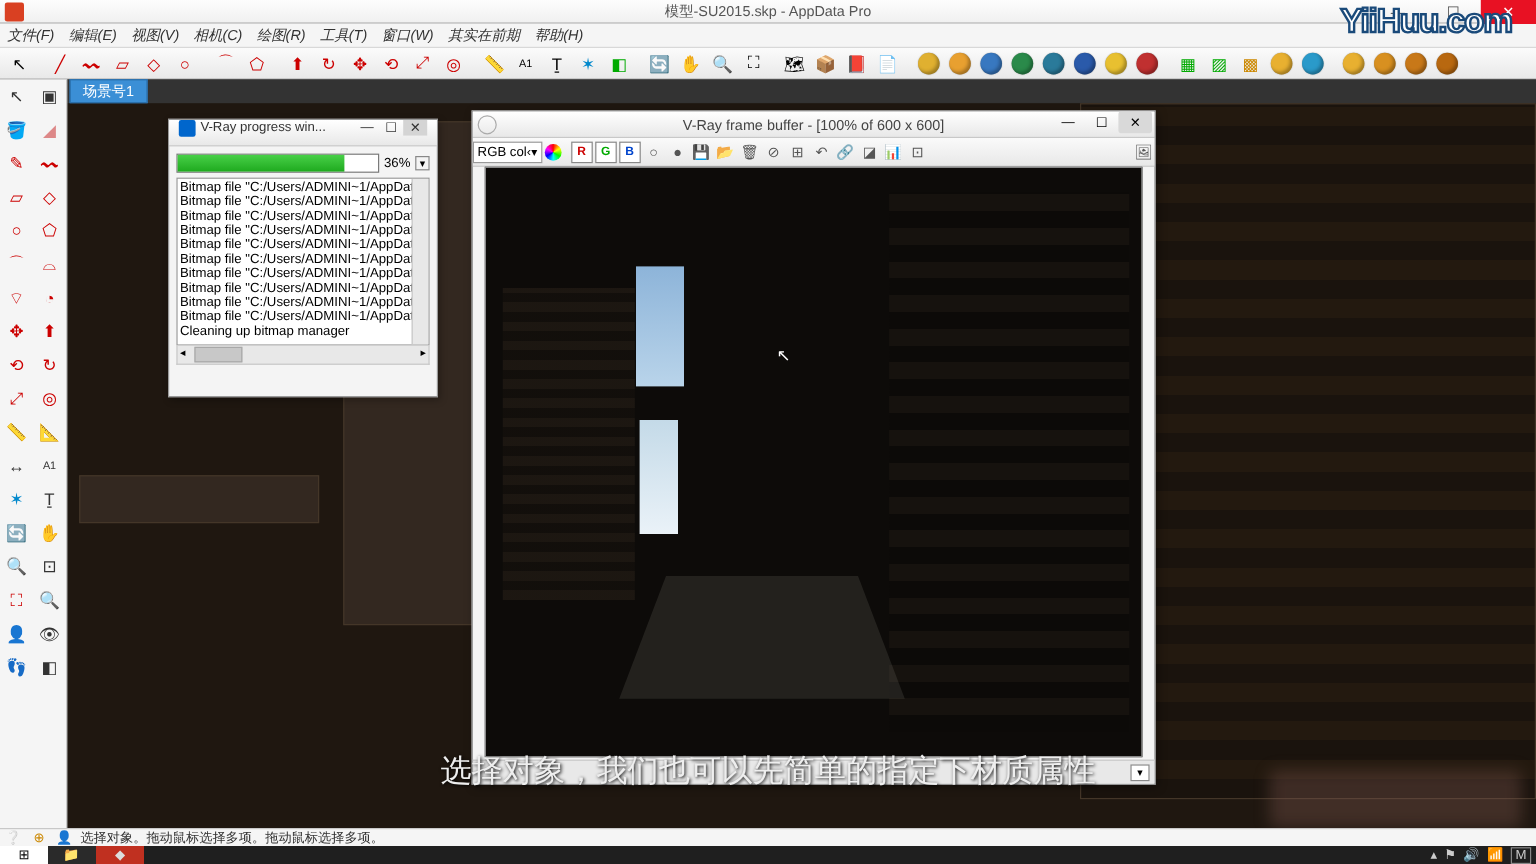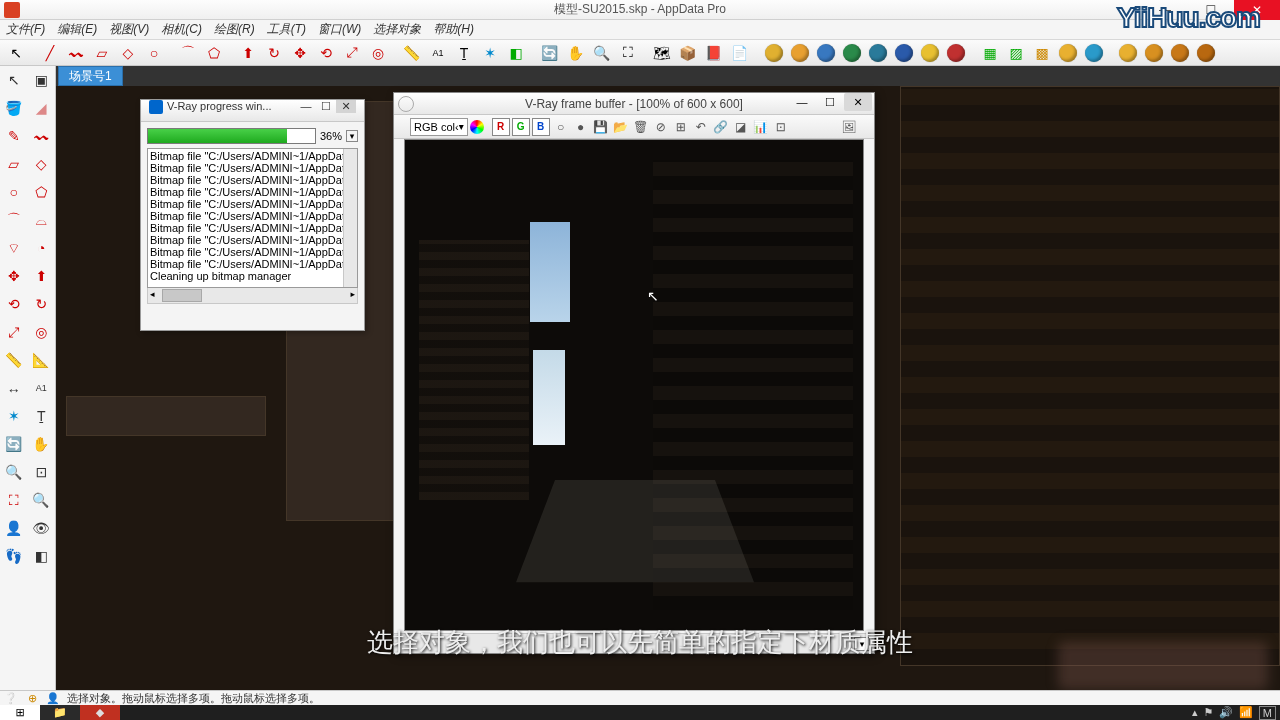--- a/index.html
+++ b/index.html
@@ -26,28 +26,28 @@
 .pw-title .wb{width:20px; text-align:center; font-size:11px;}
 .pw-title .wb.x{background:#d4d4d4;}
 .pw-body { padding:6px;}
 .pbar-wrap{display:flex; align-items:center; gap:4px; margin-bottom:4px;}
 .pbar { flex:1; height:16px; border:1px solid #7a7a7a; background:#fff;}
 .pbar-fill{height:100%; width:83%; background:linear-gradient(#48d048,#1faa1f);}
 .pw-log { height:140px; background:#fff; border:1px solid #9a9a9a; overflow:hidden; font-family:"Courier New",monospace; font-size:10px; line-height:11px; padding:2px; color:#000; white-space:pre; position:relative;}
 .pw-log .scr{position:absolute; right:0; top:0; bottom:0; width:14px; background:#e8e8e8; border-left:1px solid #c8c8c8;}
 .pw-hscroll{height:16px; background:#e8e8e8; border:1px solid #c8c8c8; border-top:none; position:relative;}
 .pw-hscroll .thumb{position:absolute; left:14px; top:1px; bottom:1px; width:40px; background:#c8c8c8; border:1px solid #a8a8a8;}
-.vfb { position:absolute; left:393px; top:92px; width:482px; height:562px; background:#f4f4f4; border:1px solid #888; box-shadow:2px 2px 8px rgba(0,0,0,0.4);}
+.vfb { position:absolute; left:393px; top:92px; width:570px; height:562px; background:#f4f4f4; border:1px solid #888; box-shadow:2px 2px 8px rgba(0,0,0,0.4);}
 .vfb-title{height:22px; background:linear-gradient(#fff,#e8e8e8); display:flex; align-items:center; border-bottom:1px solid #c8c8c8; position:relative;}
 .vfb-title .ic{width:16px; height:16px; margin:0 4px; border:1px solid #aaa; border-radius:50%;}
 .vfb-title .t{position:absolute; left:50%; transform:translateX(-50%); font-size:12px; color:#444;}
 .vfb-title .wbs{position:absolute; right:2px; top:0; display:flex; gap:0;}
 .vfb-title .wb{width:28px; height:18px; display:flex; align-items:center; justify-content:center; font-size:11px; border-radius:2px;}
 .vfb-title .wb.x{background:#d9d9d9;}
-.vfb-tb{height:24px; background:linear-gradient(#fafafa,#e8e8e8); border-bottom:1px solid #c8c8c8; display:flex; align-items:center; padding:0 16px; gap:2px;}
+.vfb-tb{height:24px; background:linear-gradient(#fafafa,#e8e8e8); border-bottom:1px solid #c8c8c8; display:flex; align-items:center; padding:0 0; gap:2px;}
 .vfb-tb .sel{border:1px solid #999; height:18px; padding:0 3px; font-size:10px; display:flex; align-items:center; background:#fff;}
 .vfb-tb .chbtn{width:18px; height:18px; border:1px solid #888; display:flex; align-items:center; justify-content:center; font-size:10px; font-weight:bold; background:#fff;}
 .vfb-tb .chbtn.r{color:#c00;} .vfb-tb .chbtn.g{color:#0a0;} .vfb-tb .chbtn.b{color:#04c;}
 .vfb-tb .ib{width:18px; height:18px; display:flex; align-items:center; justify-content:center; font-size:12px; color:#555;}
 .vfb-render{position:absolute; top:46px; left:10px; right:10px; bottom:22px; background:#0d0b09; border:1px solid #888;}
 .vfb-render .sky1{position:absolute; left:125px; top:82px; width:40px; height:100px; background:linear-gradient(#8db4d9,#b9d4ea);}
 .vfb-render .sky2{position:absolute; left:128px; top:210px; width:32px; height:95px; background:linear-gradient(#c4dae8,#eaf2f8);}
 .vfb-render .floor{position:absolute; left:150px; top:340px; width:160px; height:120px; background:rgba(200,195,185,0.12); transform:perspective(300px) rotateX(55deg); transform-origin:top;}
 .vfb-render .shelf{position:absolute; left:14px; top:100px; width:110px; height:260px; background:repeating-linear-gradient(0deg,rgba(90,70,50,0.2) 0 8px,rgba(40,30,20,0.2) 8px 16px);}
 .vfb-render .rightwall{position:absolute; right:10px; top:20px; width:200px; height:450px; background:repeating-linear-gradient(0deg,#0c0a08 0 14px,#16120e 14px 28px);}
@@ -79,21 +79,21 @@
 </div>
 
 <div class="menubar">
   <span>文件(F)</span>
   <span>编辑(E)</span>
   <span>视图(V)</span>
   <span>相机(C)</span>
   <span>绘图(R)</span>
   <span>工具(T)</span>
   <span>窗口(W)</span>
-  <span>选择对象</span>
+  <span>其实在前期</span>
   <span>帮助(H)</span>
 </div>
 
 <div class="toolbar1">
   <div class="tbtn">↖</div>
   <div class="tsep"></div>
   <div class="tbtn" style="color:#c00">╱</div>
   <div class="tbtn" style="color:#c00">〰</div>
   <div class="tbtn" style="color:#c00">▱</div>
   <div class="tbtn" style="color:#c00">◇</div>

